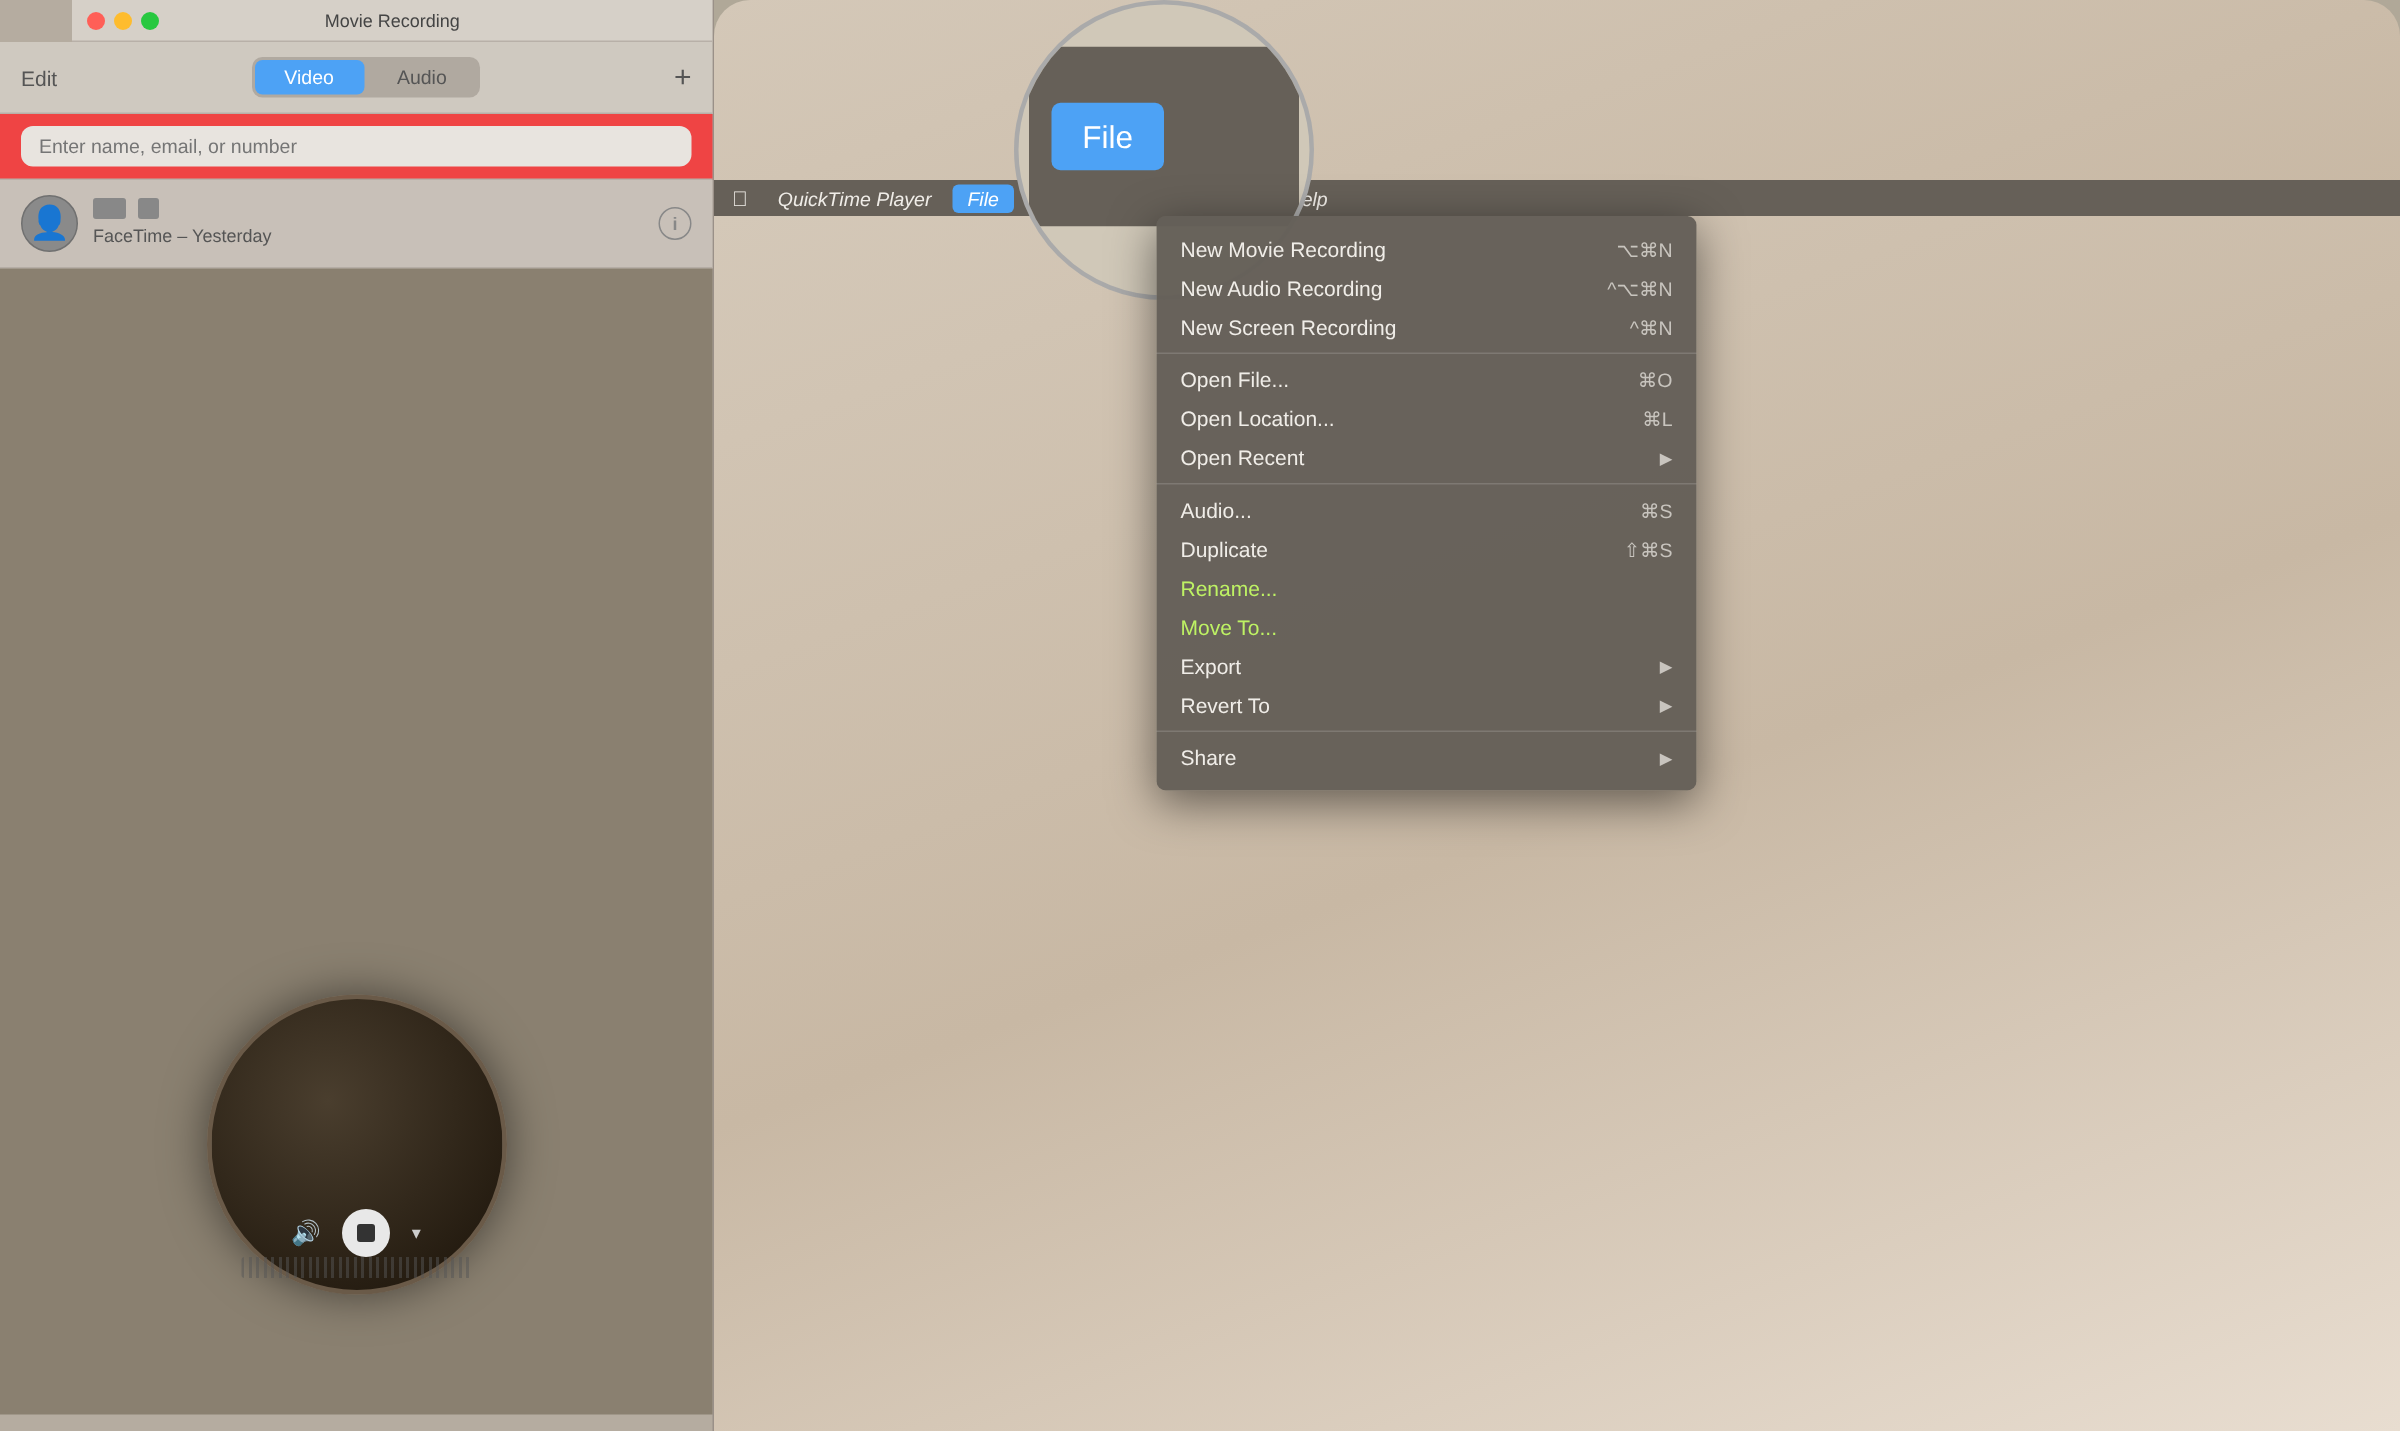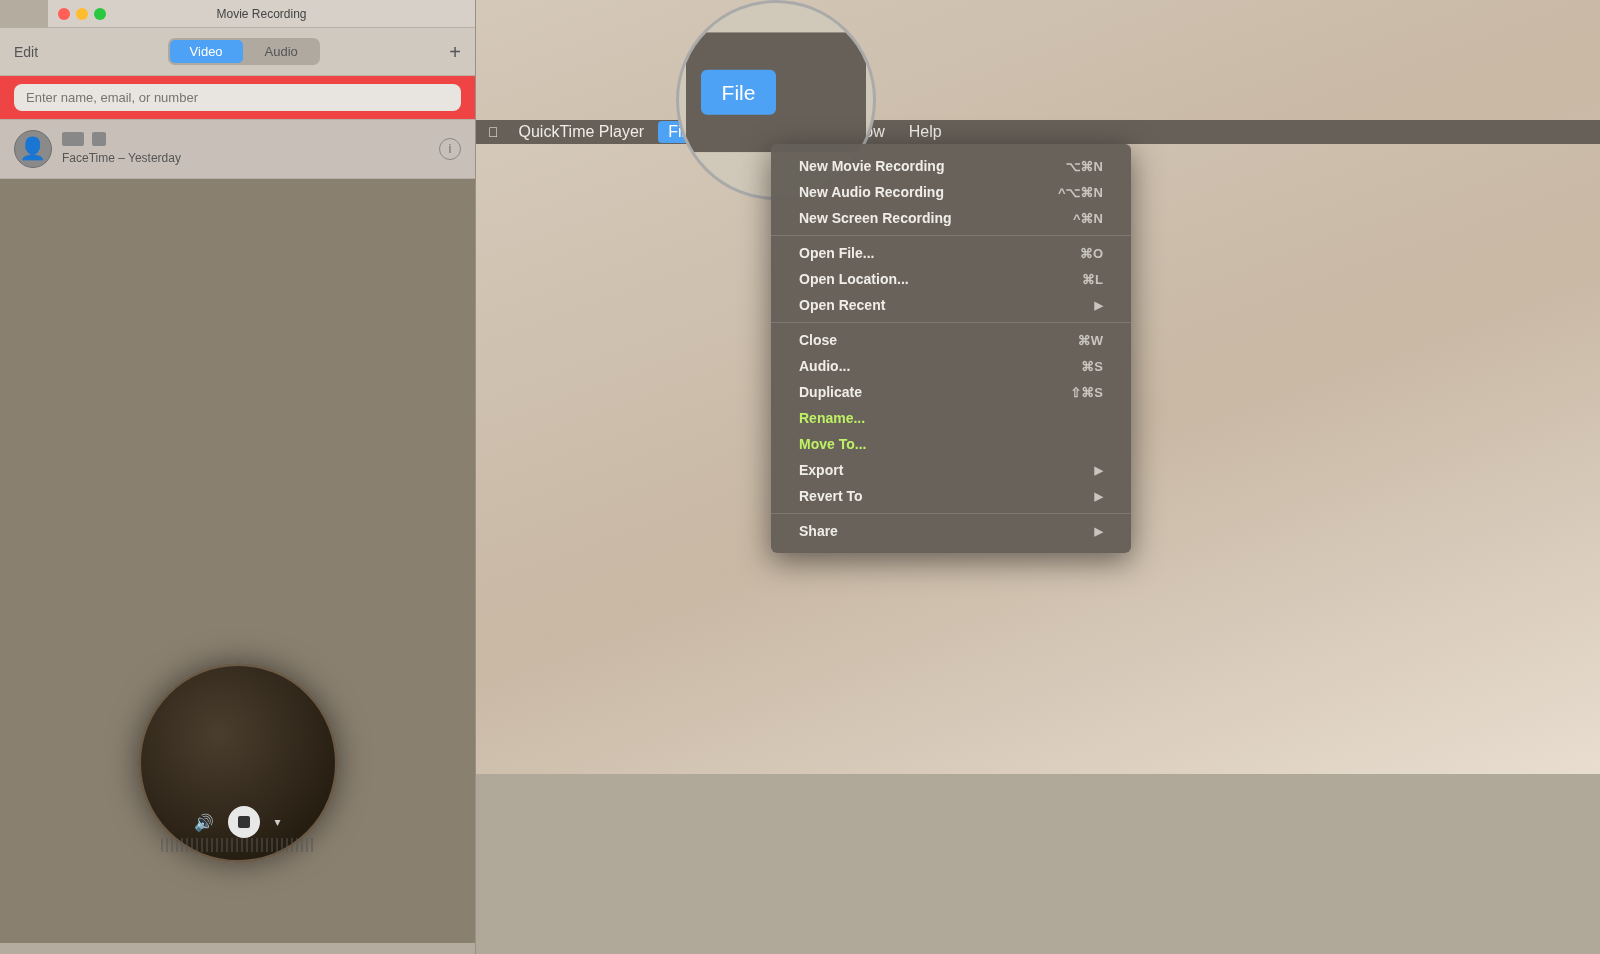--- a/index.html
+++ b/index.html
@@ -268,22 +268,23 @@
       opacity: 0.5;
       border-radius: 2px;
     }
 
     
     .right-area {
       position: absolute;
       left: 476px;
       top: 0;
       width: 1124px;
-      height: 774px;
+      height: 954px;
       background: linear-gradient(160deg, #d4c8b8 0%, #c8b8a4 40%, #e8ddd0 100%);
+      border-radius: 24px;
     }
 
     
     .magnifier-circle {
       position: absolute;
       top: 0;
       left: 200px;
       width: 200px;
       height: 200px;
       border-radius: 50%;
@@ -312,25 +313,26 @@
       height: 24px;
       background: #666058;
       display: flex;
       align-items: center;
       padding: 0 12px;
       gap: 4px;
     }
 
     .menubar-item {
       padding: 2px 10px;
-      font-size: 16px;
+      font-size: 13px;
       color: #f0ede8;
       border-radius: 4px;
       cursor: pointer;
       white-space: nowrap;
+      font-style: italic;
     }
 
     .menubar-item.active {
       background: #4da2f5;
       color: white;
     }
 
     .apple-logo {
       margin-right: 6px;
       font-size: 14px;
@@ -345,22 +347,21 @@
       width: 360px;
       background: rgba(100, 95, 88, 0.97);
       border-radius: 6px;
       box-shadow: 0 8px 30px rgba(0,0,0,0.5);
       padding: 5px 0;
       z-index: 200;
     }
 
     .menu-section {
       border-bottom: 1px solid rgba(255,255,255,0.15);
-      padding: 4px 12px;
-      font-weight: bold;
+      padding: 4px 0;
     }
 
     .menu-section:last-child {
       border-bottom: none;
     }
 
     .menu-item {
       display: flex;
       align-items: center;
       justify-content: space-between;
@@ -511,24 +512,20 @@
         <span class="menu-item-shortcut">⌘L</span>
       </div>
       <div class="menu-item">
         <span class="menu-item-label">Open Recent</span>
         <span class="menu-arrow">▶</span>
       </div>
     </div>
 
     <div class="menu-section">
       <div class="menu-item">
-        <span class="menu-item-label">Close</span>
-        <span class="menu-item-shortcut">⌘W</span>
-      </div>
-      <div class="menu-item">
         <span class="menu-item-label">Audio...</span>
         <span class="menu-item-shortcut">⌘S</span>
       </div>
       <div class="menu-item">
         <span class="menu-item-label">Duplicate</span>
         <span class="menu-item-shortcut">⇧⌘S</span>
       </div>
       <div class="menu-item disabled">
         <span class="menu-item-label">Rename...</span>
       </div>

